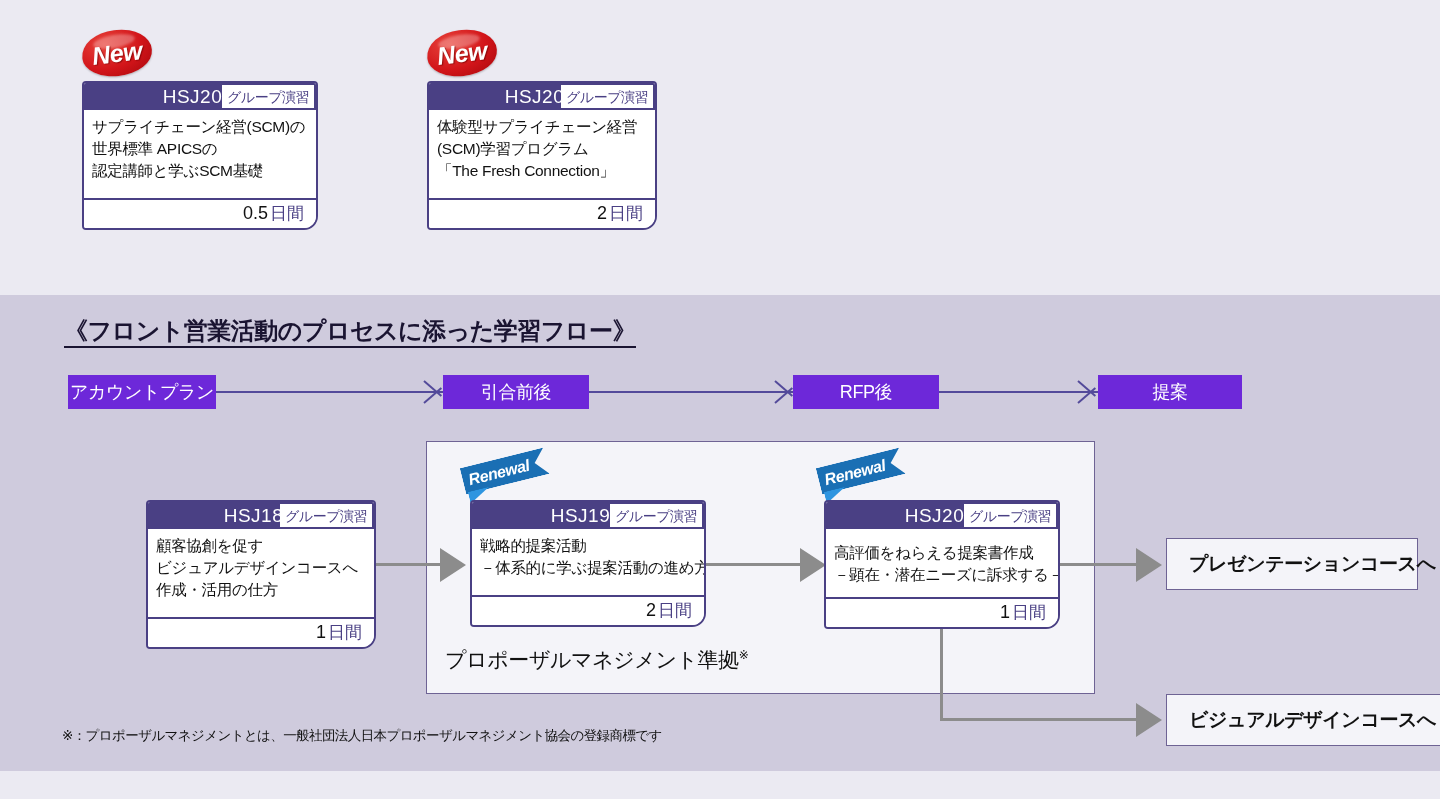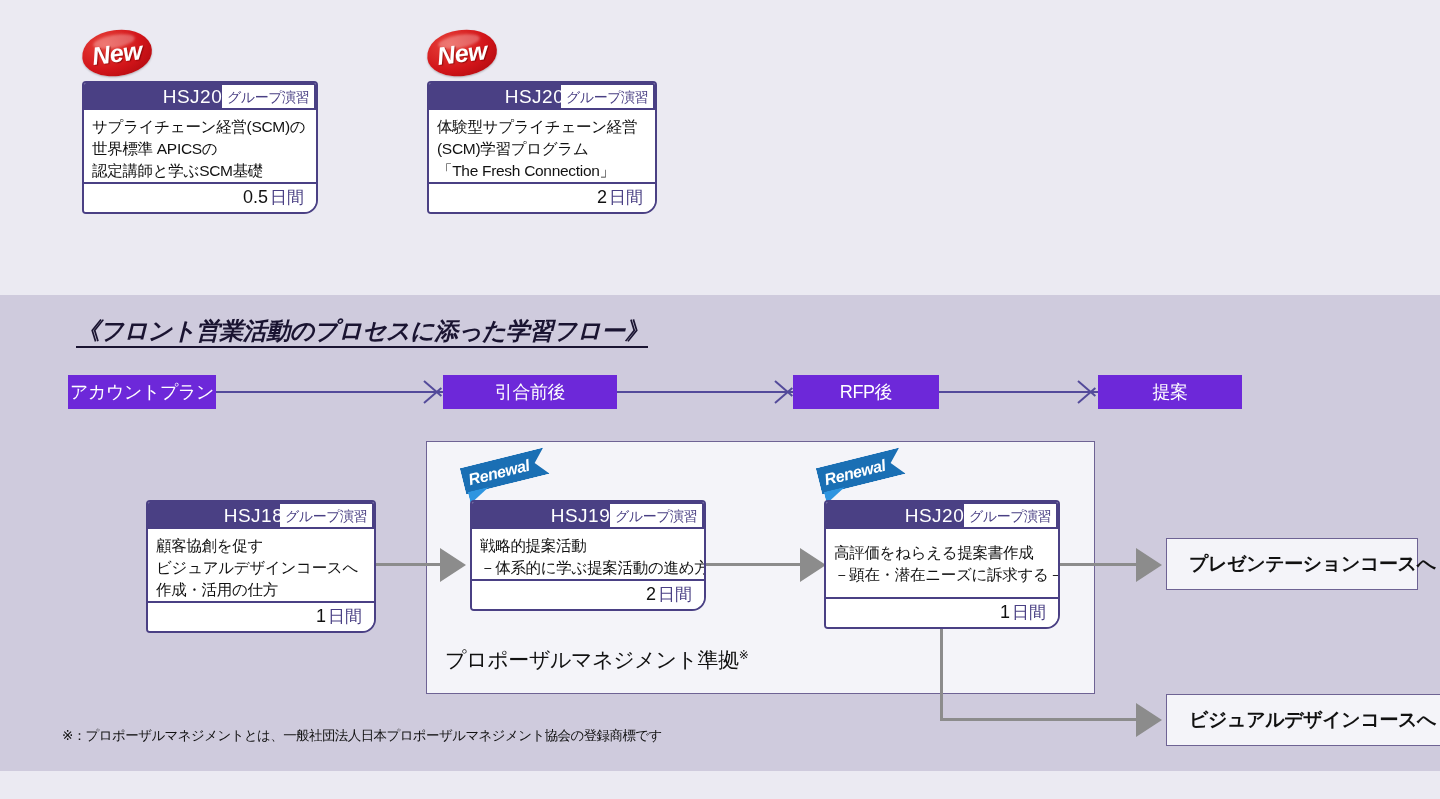--- a/index.html
+++ b/index.html
@@ -75,21 +75,21 @@
     color: #4a4084;
     font-size: 14px;
     line-height: 1;
     display: flex;
     align-items: center;
     padding: 0 5px;
     letter-spacing: -0.5px;
   }
   .card-body {
     background: #ffffff;
-    padding: 6px 8px 0 8px;
+    padding: 6px 8px 16px 8px;
     color: #111111;
     font-size: 15.5px;
     line-height: 1.42;
     letter-spacing: -0.3px;
   }
   .card-body div { white-space: nowrap; }
   .card-foot {
     border-top: 2px solid #4a4084;
     background: #ffffff;
     text-align: right;
@@ -336,31 +336,31 @@
     <div class="card-body">
       <div>体験型サプライチェーン経営</div>
       <div>(SCM)学習プログラム</div>
       <div>「The Fresh Connection」</div>
     </div>
     <div class="card-foot">
       <span>2</span><span class="unit">日間</span>
     </div>
   </div>
 
-  <div class="section-title" style="left:76px; top:318px;font-style:italic;">《フロント営業活動のプロセスに添った学習フロー》</div>
+  <div class="section-title" style="left:64px; top:318px;">《フロント営業活動のプロセスに添った学習フロー》</div>
 
   <div class="step-line" style="left:215px; top:391px; width:230px;"></div>
   <div class="chev" style="left:424px; top:379px;"></div>
   <div class="step-line" style="left:588px; top:391px; width:208px;"></div>
   <div class="chev" style="left:775px; top:379px;"></div>
   <div class="step-line" style="left:938px; top:391px; width:162px;"></div>
   <div class="chev" style="left:1078px; top:379px;"></div>
 
   <div class="step" style="left:68px; top:375px; width:148px;">アカウントプラン</div>
-  <div class="step" style="left:443px; top:375px; width:174px;">引合前後</div>
+  <div class="step" style="left:443px; top:375px; width:146px;">引合前後</div>
   <div class="step" style="left:793px; top:375px; width:146px;">RFP後</div>
   <div class="step" style="left:1098px; top:375px; width:144px;">提案</div>
 
   <div class="group-box" style="left:426px; top:441px; width:669px; height:253px;"></div>
   <div class="group-label" style="left:445px; top:646px;">
     <span>プロポーザルマネジメント準拠</span><sup>※</sup>
   </div>
 
   <div class="gline-h" style="left:376px; top:563px; width:66px;"></div>
   <div class="gtri" style="left:440px; top:548px;"></div>

